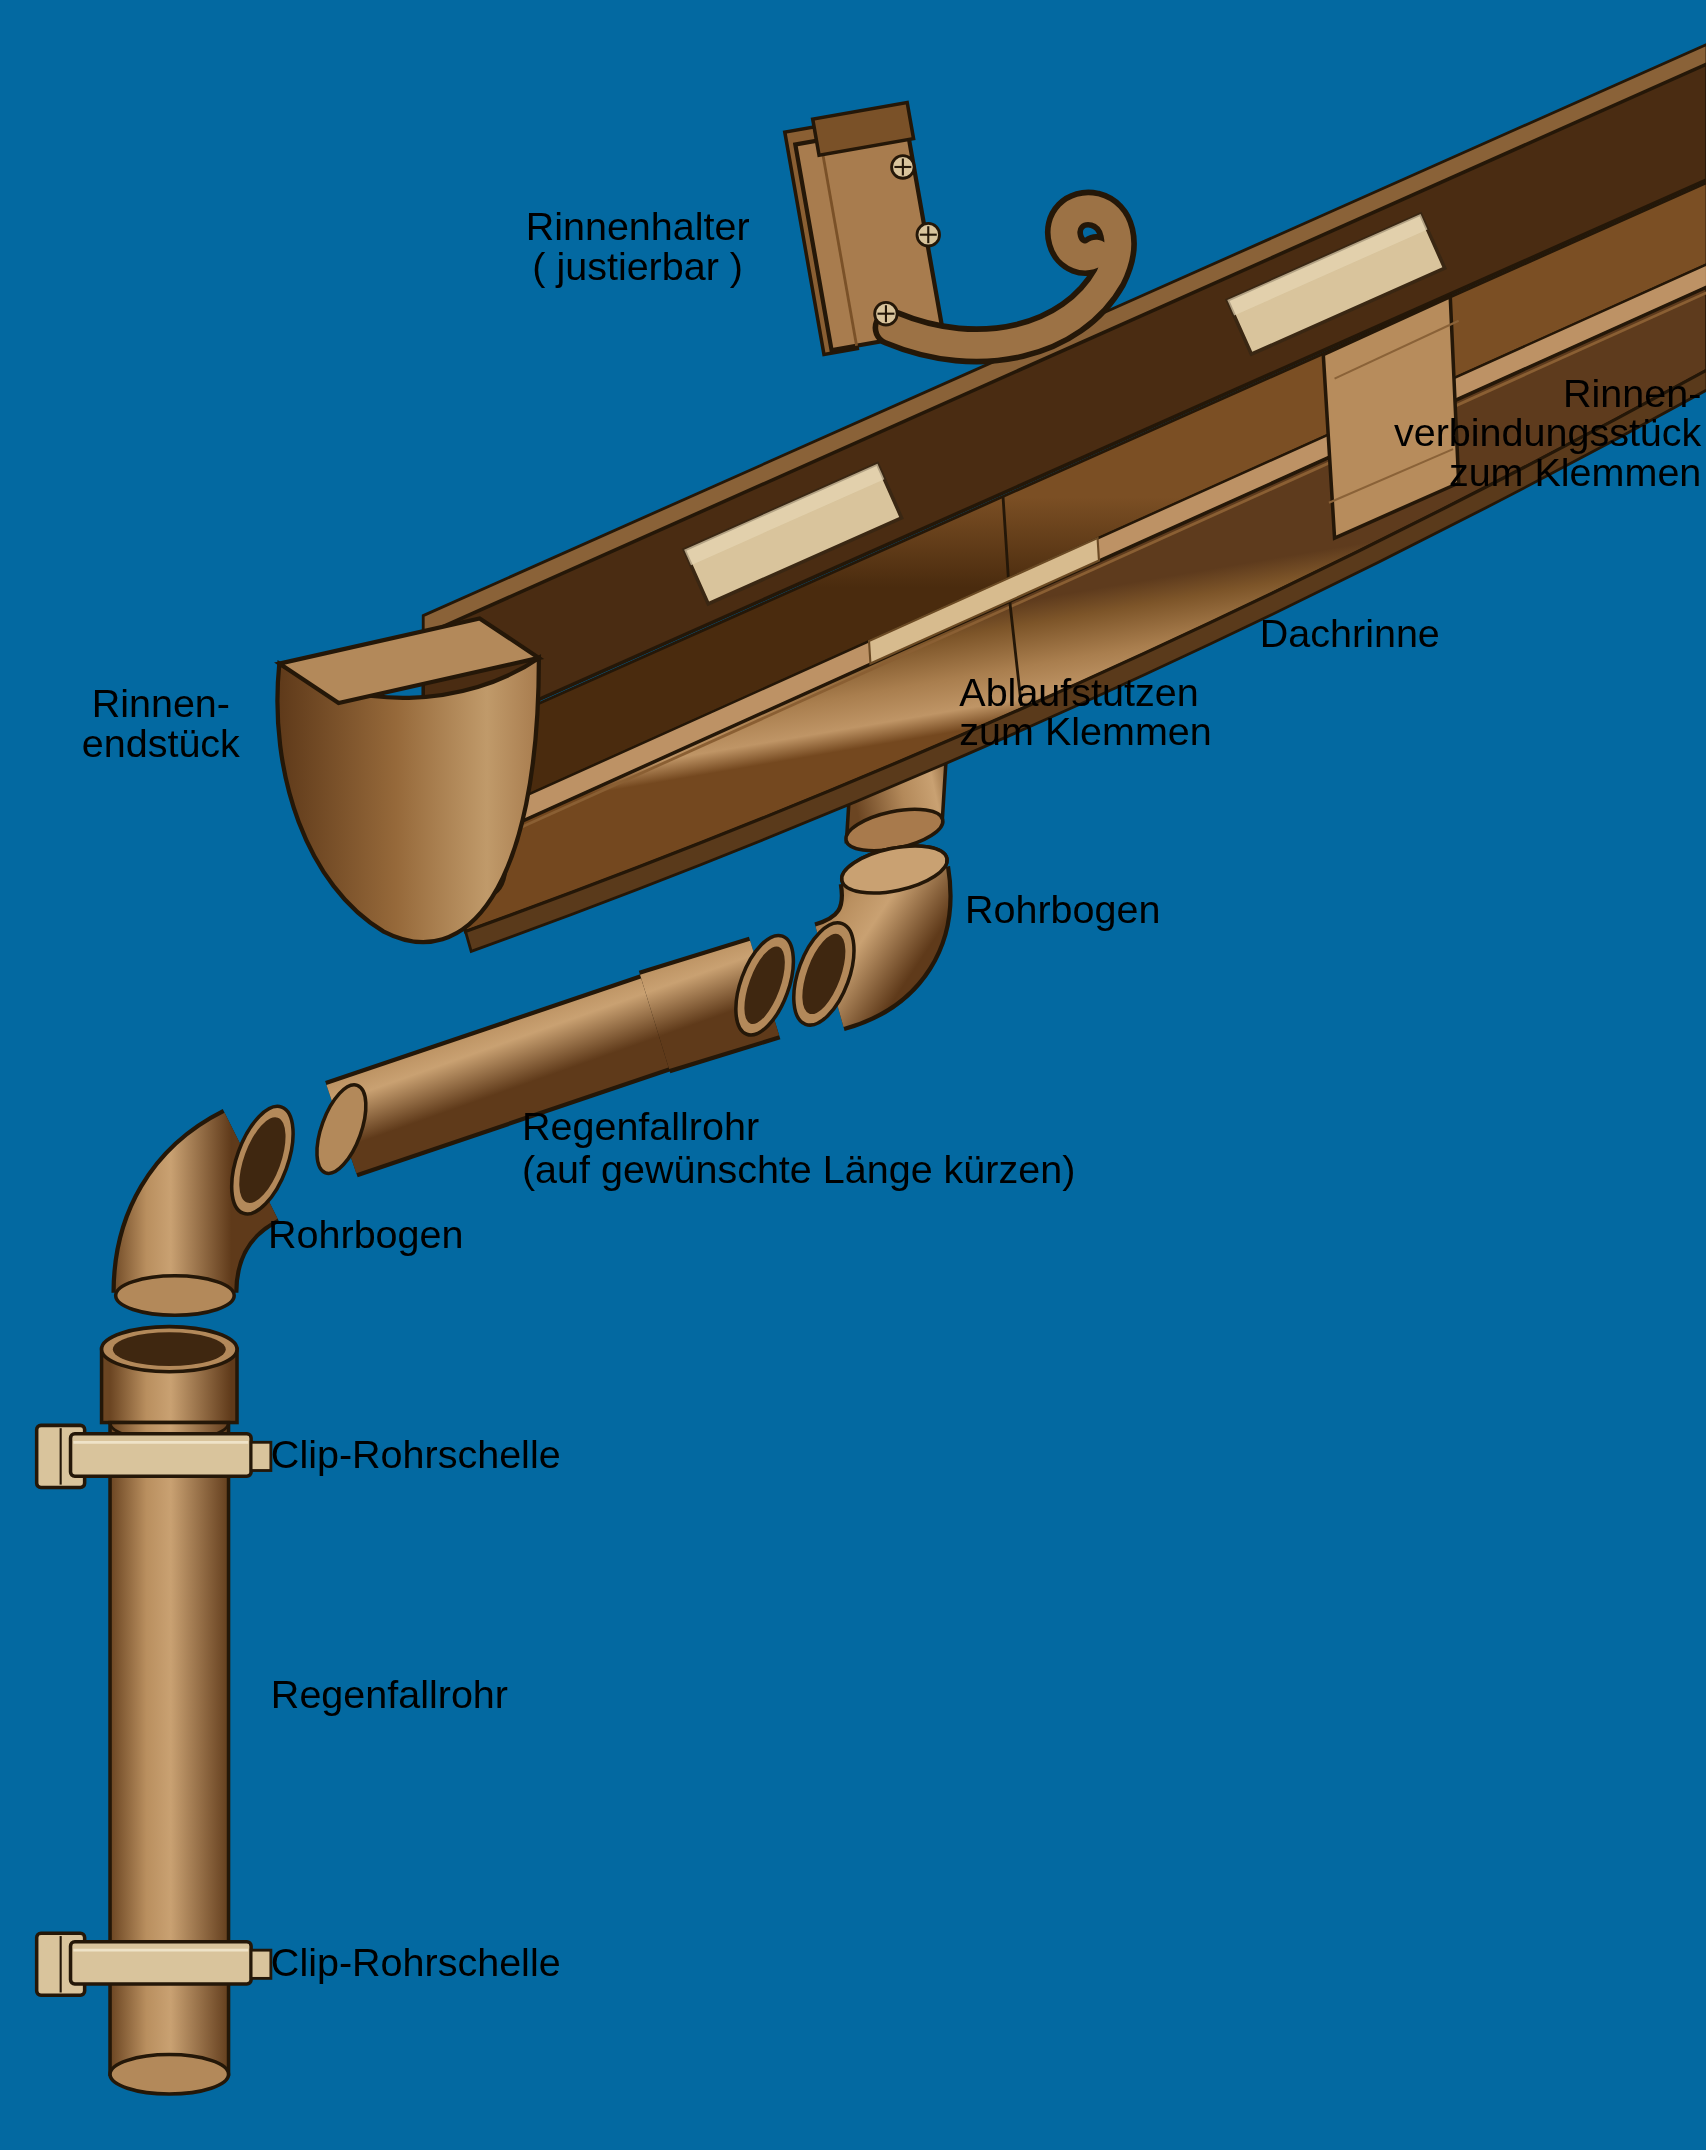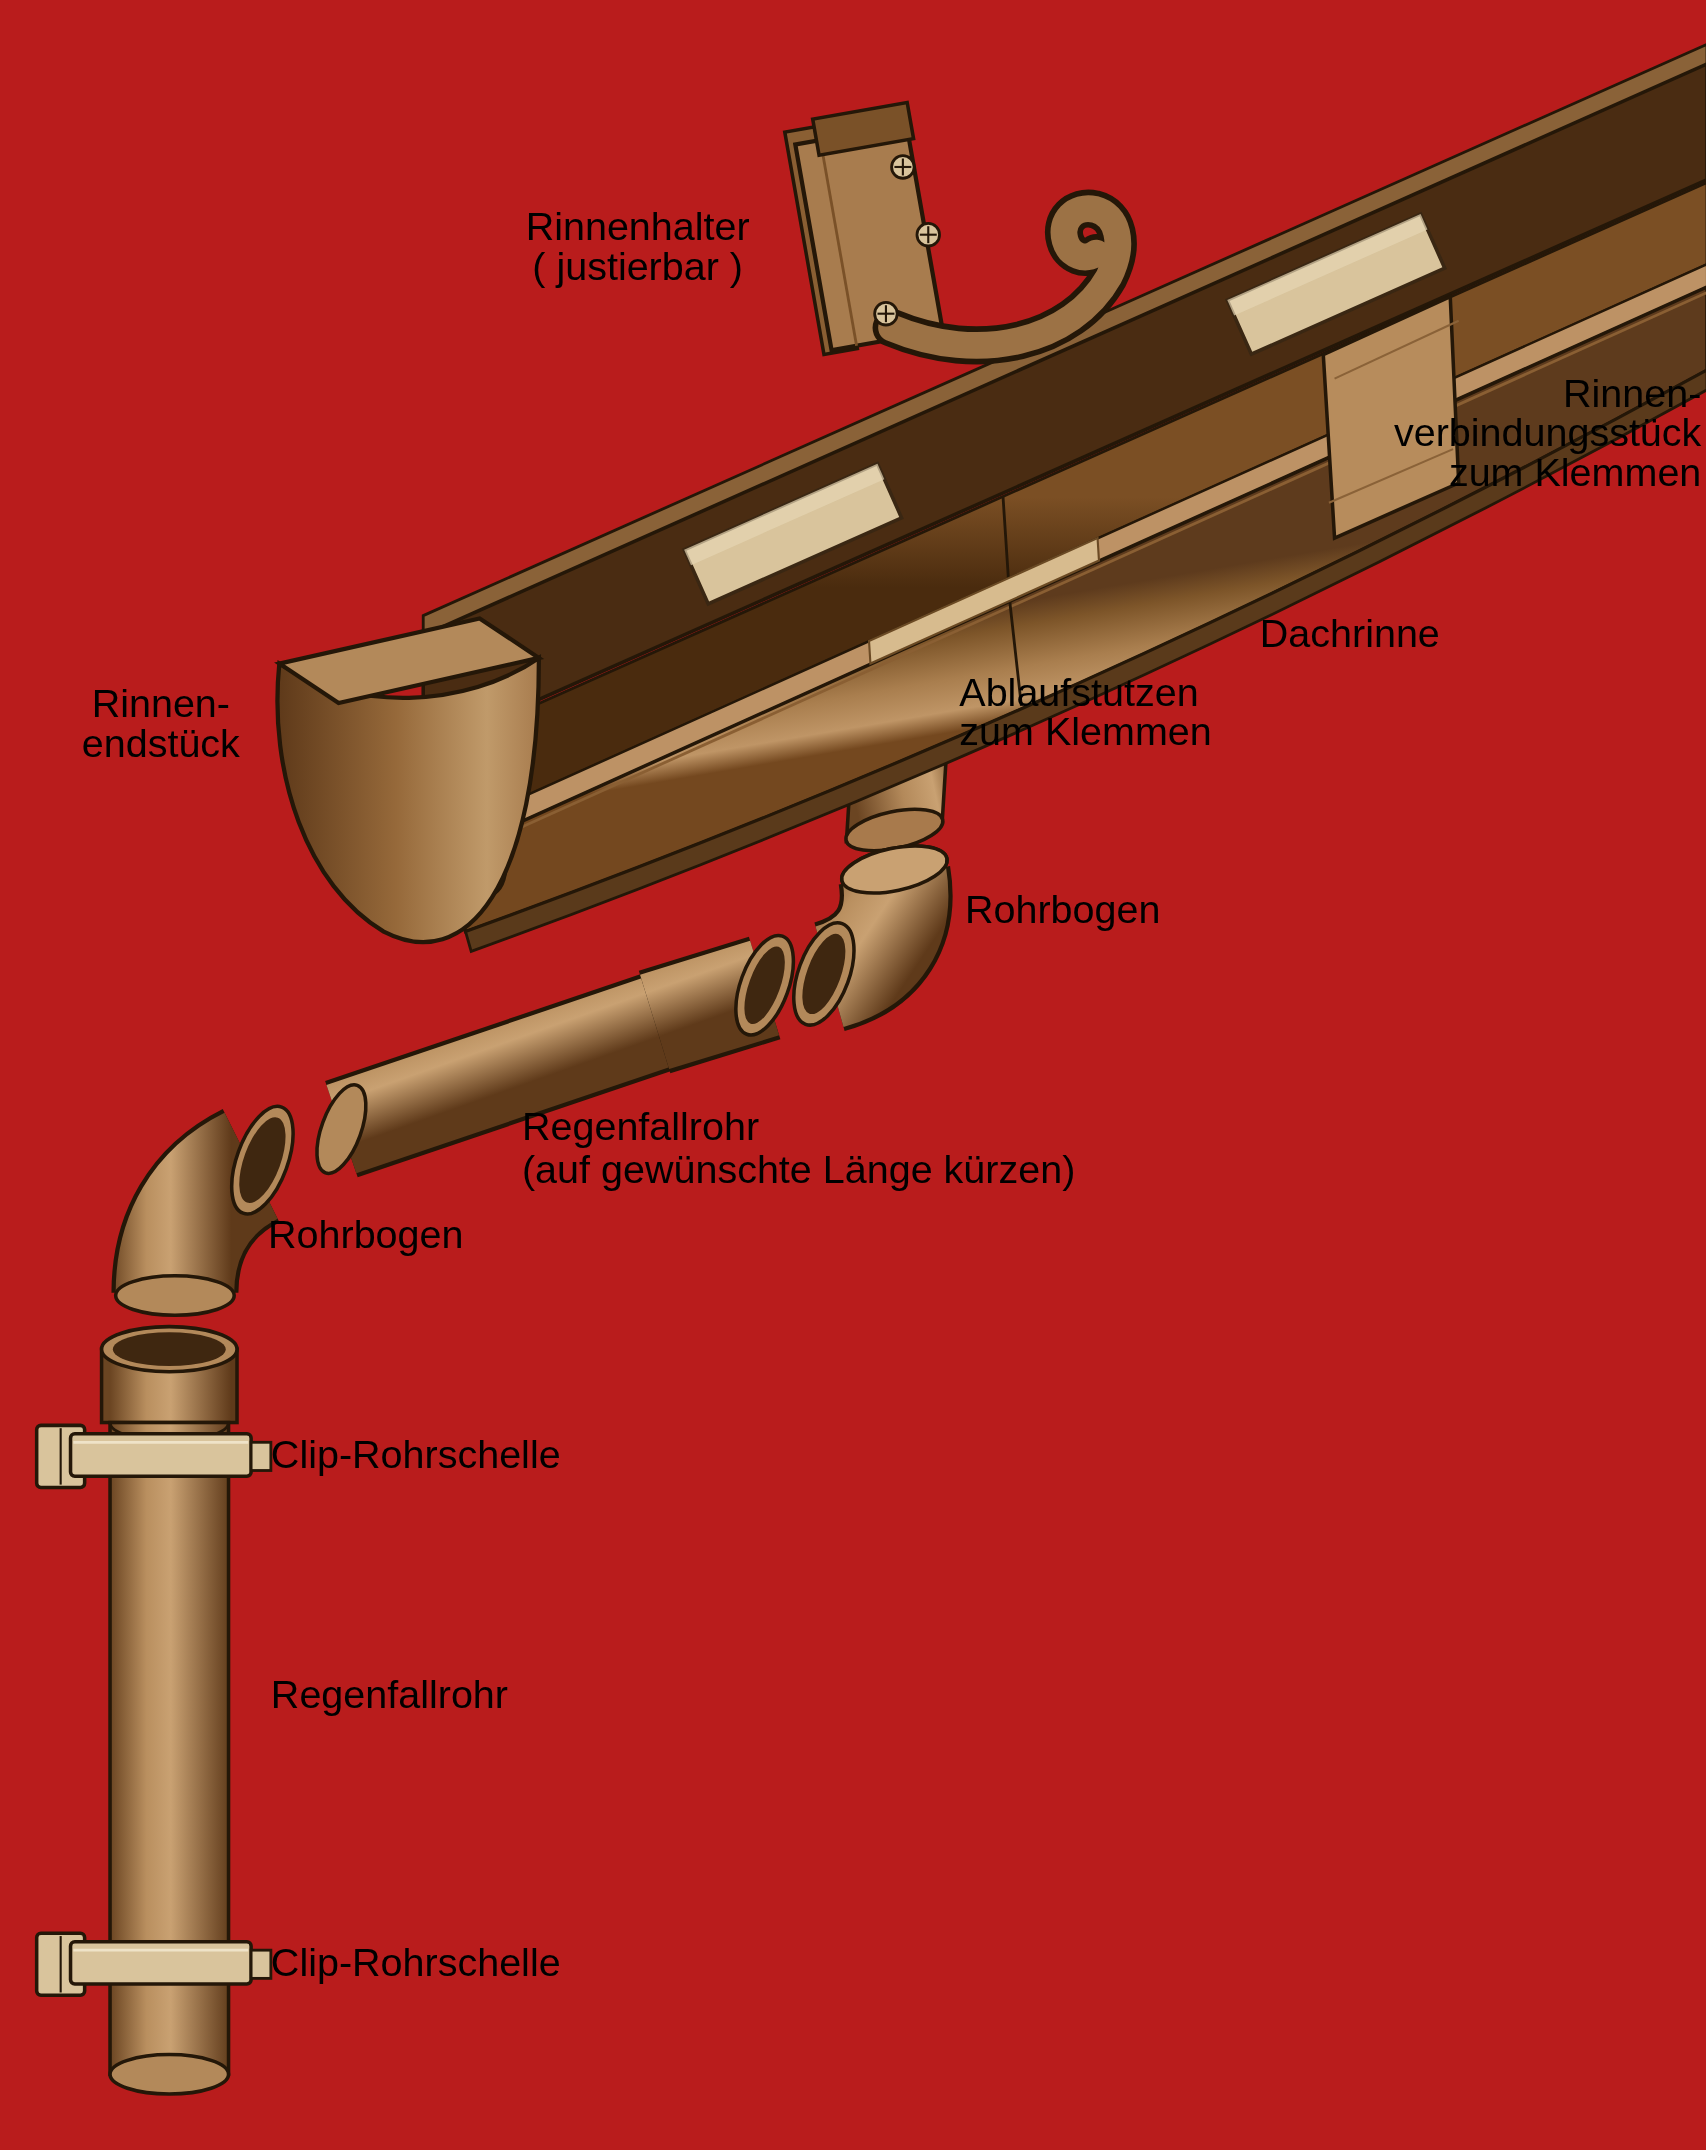--- a/index.html
+++ b/index.html
@@ -1,16 +1,16 @@
 <!DOCTYPE html>
 <html style="font-size:11.3px"><head>
 <meta charset="utf-8">
 <style>
   html,body{margin:0;padding:0;background:#ffffff;}
-  .page{position:relative;width:1707px;height:2151px;background:#b91c1c;overflow:hidden;}
+  .page{position:relative;width:1707px;height:2151px;background:#0369a1;overflow:hidden;}
   svg{display:block;}
   text{font-family:"Liberation Sans","DejaVu Sans",sans-serif;font-size:28px;fill:#000000;}
 </style>
 </head>
 <body>
 
 <div class="page">
 <svg width="1707" height="2151" viewBox="0 0 1210 1524" preserveAspectRatio="xMidYMid meet">
   <defs>
     <linearGradient id="gFront" gradientUnits="userSpaceOnUse" x1="700" y1="430" x2="714" y2="512">

